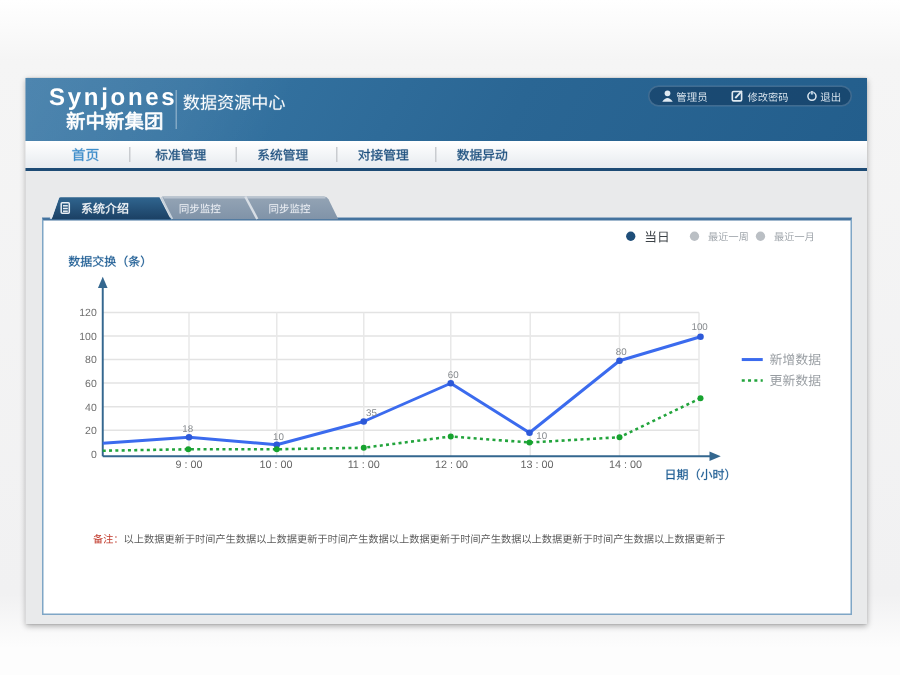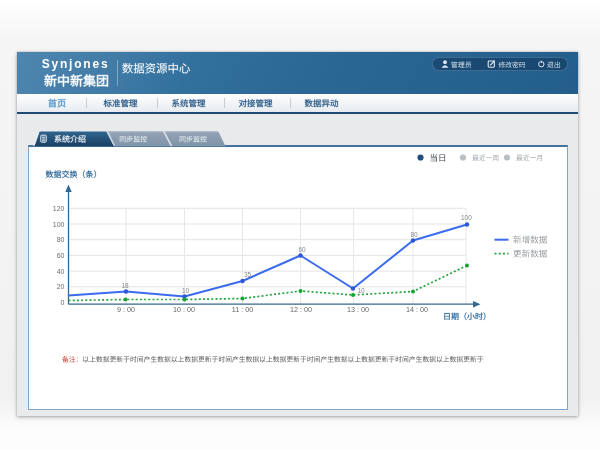--- a/index.html
+++ b/index.html
@@ -29,21 +29,21 @@
     </div>
   <div id="nav">
     <i style="left:68.5px"></i>
       <i style="left:140px"></i>
       <i style="left:207px"></i>
       <i style="left:273px"></i>
   </div>
   <div id="panel"></div>
 </div>
 <div style="position:absolute;left:22px;top:56.5px;width:107px;text-align:center;color:#fff;
-  font-size:12px;font-weight:bold;letter-spacing:1.8px;font-family:'Liberation Sans',sans-serif;">Synjones</div>
+  font-size:16px;font-weight:bold;letter-spacing:1.8px;font-family:'Liberation Sans',sans-serif;">Synjones</div>
 <svg width="600" height="450" viewBox="0 0 600 450" style="position:absolute;left:0;top:0;font-family:'Liberation Sans',sans-serif;" xmlns="http://www.w3.org/2000/svg">
     <defs>
       <linearGradient id="lgact" x1="0" y1="0" x2="0" y2="1">
         <stop offset="0" stop-color="#30658f"></stop>
         <stop offset="1" stop-color="#1b4064"></stop>
       </linearGradient>
       <linearGradient id="lgina" x1="0" y1="0" x2="0" y2="1">
         <stop offset="0" stop-color="#94a4b5"></stop>
         <stop offset="1" stop-color="#8093a8"></stop>
       </linearGradient>

